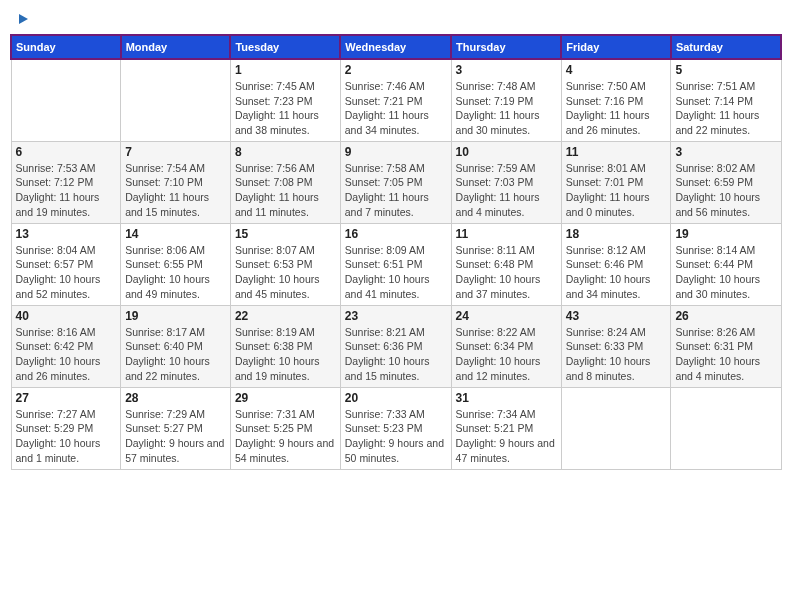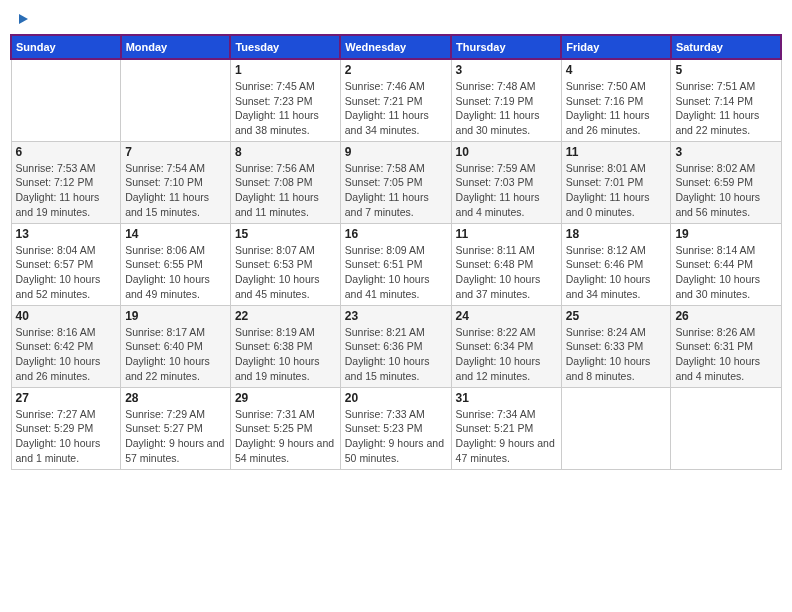--- a/index.html
+++ b/index.html
@@ -215,21 +215,21 @@
         </td>
         <td>
           <span class="day-number">23</span>
           <div class="day-info">Sunrise: 8:21 AM<br>Sunset: 6:36 PM<br>Daylight: 10 hours and 15 minutes.</div>
         </td>
         <td>
           <span class="day-number">24</span>
           <div class="day-info">Sunrise: 8:22 AM<br>Sunset: 6:34 PM<br>Daylight: 10 hours and 12 minutes.</div>
         </td>
         <td>
-          <span class="day-number">25</span>
+          <span class="day-number">43</span>
           <div class="day-info">Sunrise: 8:24 AM<br>Sunset: 6:33 PM<br>Daylight: 10 hours and 8 minutes.</div>
         </td>
         <td>
           <span class="day-number">26</span>
           <div class="day-info">Sunrise: 8:26 AM<br>Sunset: 6:31 PM<br>Daylight: 10 hours and 4 minutes.</div>
         </td>
       </tr>
       <tr>
         <td>
           <span class="day-number">27</span>

